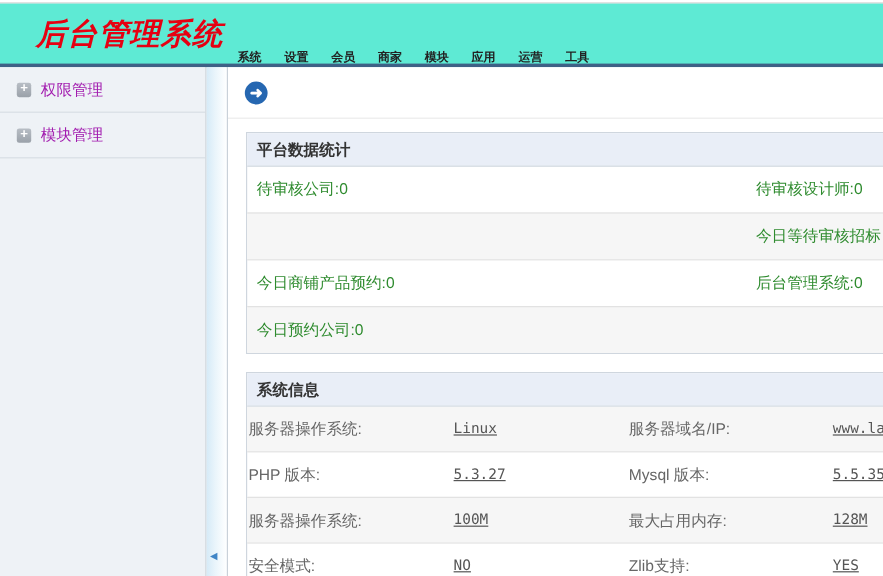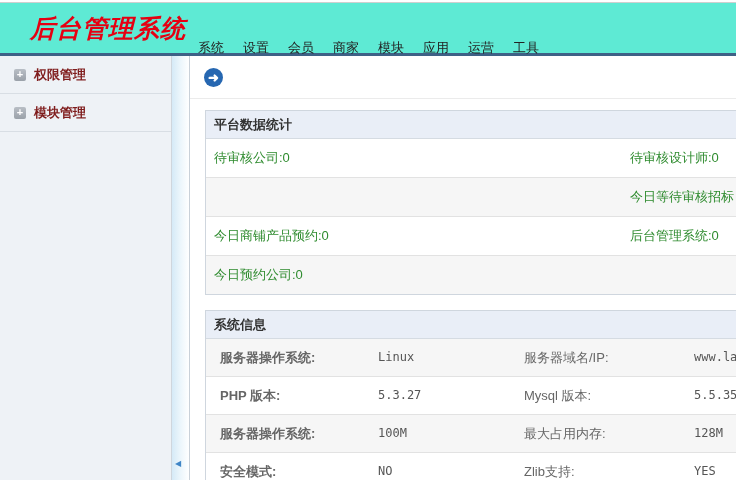--- a/index.html
+++ b/index.html
@@ -21,21 +21,21 @@
   .logo {
     align-self: center;
     margin-left: 30px;
     width: 160px;
     font-size: 25px; font-weight: bold; font-style: italic;
     color: #e60012; letter-spacing: 1px;
     white-space: nowrap;
   }
   .top-nav { display: flex; gap: 19px; padding-bottom: 4px; margin-left: 8px; }
   .top-nav a {
-    font-size: 13px; font-weight: normal; color: #222;
+    font-size: 10px; font-weight: bold; color: #222;
     text-decoration: none; cursor: pointer; white-space: nowrap; margin-top: 44px;
   }
 
   
   .body-wrap { display: flex; height: 424px; }
 
   
   .sidebar {
     width: 171px; background: #eef2f6; flex-shrink: 0;
   }
@@ -44,21 +44,21 @@
     padding-left: 14px; border-bottom: 1px solid #d8dee4;
     cursor: pointer;
   }
   .plus-icon {
     width: 12px; height: 12px; margin-right: 8px;
     background: linear-gradient(#b8bec5, #9aa1a9);
     border-radius: 2px; color: #fff;
     font-size: 11px; line-height: 11px; font-weight: bold;
     text-align: center; flex-shrink: 0;
   }
-  .side-label { font-weight: bold; color: #7f1d1d; font-size: 13px; }
+  .side-label { font-weight: normal; color: #a21caf; font-size: 13px; }
 
   
   .splitter {
     width: 17px; flex-shrink: 0; position: relative;
     background: linear-gradient(to right, #d5eaf7 0%, #eaf5fb 45%, #ffffff 100%);
     border-left: 1px solid #cfd6dd;
     border-right: 1px solid #c9d1d9;
     cursor: col-resize;
   }
   .collapse-arrow {
@@ -98,22 +98,22 @@
 
   
   .stat-row { height: 38px; line-height: 38px; }
   .stat-row span { color: #2e8b2e; font-size: 13px; }
   .stat-row .s-left { left: 8px; }
   .stat-row .s-right { left: 424px; }
 
   
   .sys-row { height: 37px; line-height: 37px; }
   .sys-row .lab { color: #666; font-size: 13px; }
-  .sys-row .val { color: #555; font-size: 12px; font-family: "DejaVu Sans Mono", monospace; }
-  .sys-row .c1 { left: 14px; font-weight: bold; }
+  .sys-row .val { color: #555; font-size: 12px; font-family: "DejaVu Sans Mono", monospace; text-decoration: underline; }
+  .sys-row .c1 { left: 1px; }
   .sys-row .c2 { left: 172px; }
   .sys-row .c3 { left: 318px; text-align: center; }
   .sys-row .c4 { left: 488px; }
 </style>
 </head>
 <body>
 
 <div class="topline"></div>
 
 <header class="app-header">

